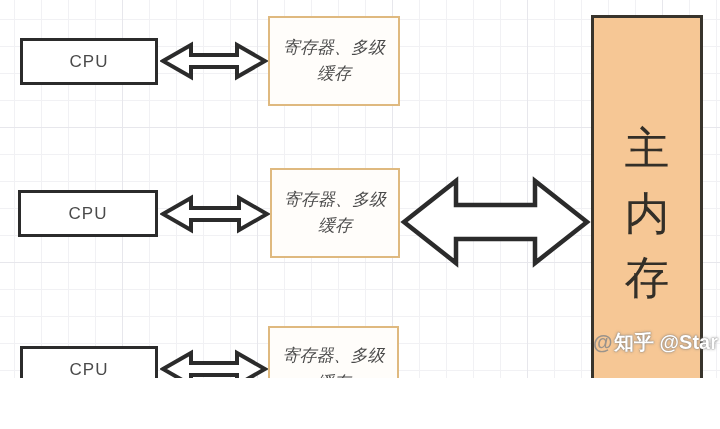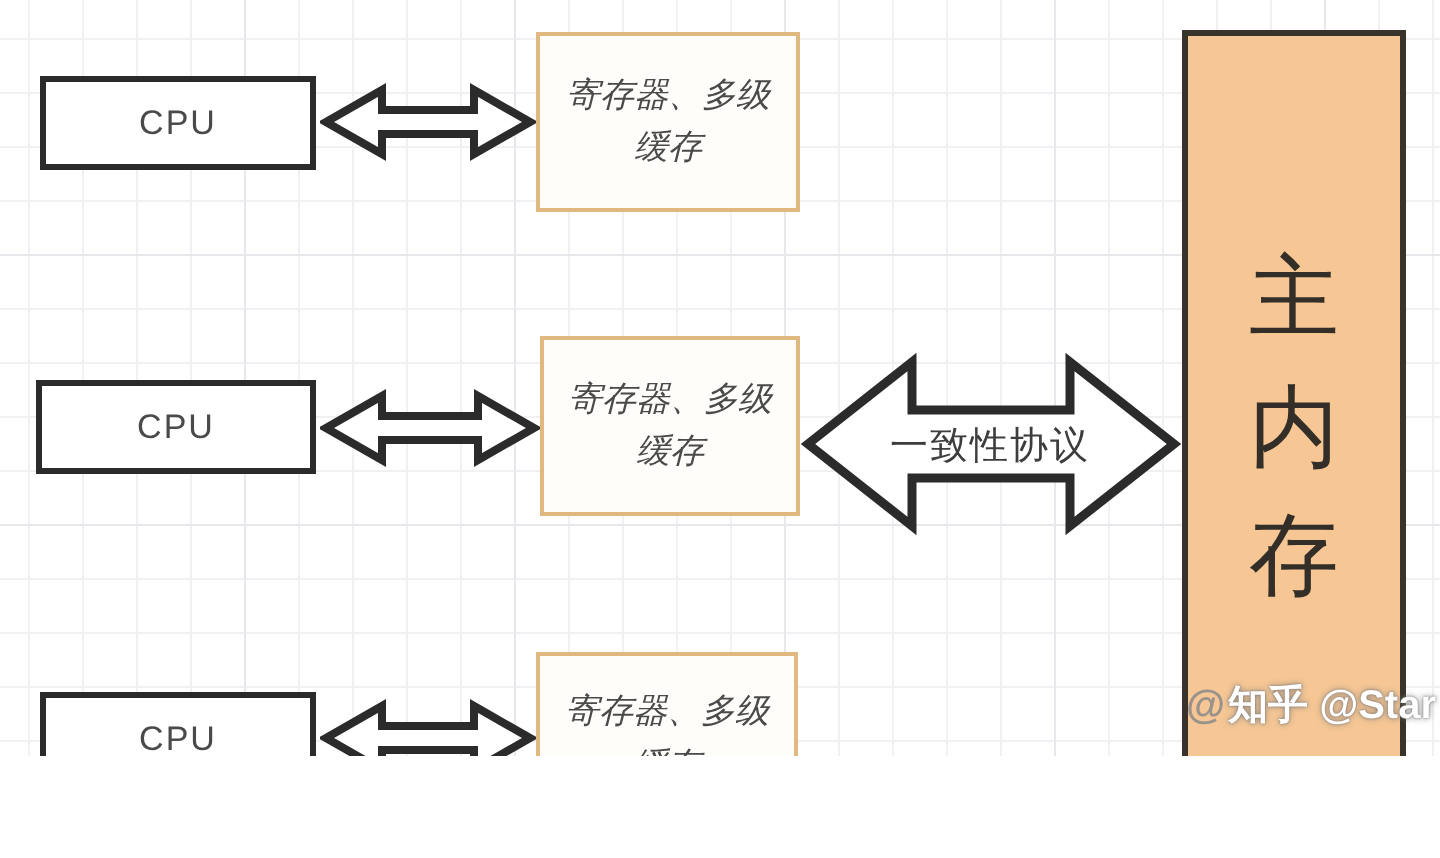--- a/index.html
+++ b/index.html
@@ -38,21 +38,21 @@
     word-break:break-all;text-align:center;
     font-weight:500;
   }
   .arrow{position:absolute;}
   .arrow svg{display:block;}
   .coherence-label{
     position:absolute;left:420px;top:210px;width:150px;
     text-align:center;font-size:19px;color:#3d3d3d;letter-spacing:1px;
   }
   .watermark{
-    position:absolute;right:2px;bottom:12px;
+    position:absolute;right:2px;bottom:22px;
     font-size:20px;white-space:nowrap;
     font-weight:bold;
   }
   .watermark .wm-gray{color:#8a8a8a;opacity:.85;}
   .watermark .wm-white{
     color:#ffffff;
     text-shadow:0 0 3px rgba(120,120,120,.85),0 0 1px rgba(90,90,90,.9);
     margin-left:-4px;
   }
 </style>
@@ -99,20 +99,19 @@
     <svg width="108" height="40" viewBox="0 0 108 40">
       <polygon points="3,20 31,4 31,14 77,14 77,4 105,20 77,36 77,26 31,26 31,36" fill="#ffffff" stroke="#2b2b2b" stroke-width="4" stroke-linejoin="miter"></polygon>
     </svg>
   </div>
 
   <div class="arrow" style="left:400px;top:174px;">
     <svg width="191" height="96" viewBox="0 0 191 96">
       <polygon points="4,48 56,7 56,31 135,31 135,7 187,48 135,89 135,65 56,65 56,89" fill="#ffffff" stroke="#2b2b2b" stroke-width="4.5" stroke-linejoin="miter"></polygon>
     </svg>
   </div>
-  <div class="coherence-label">一致性协议</div>
 
   <div class="watermark">
     <span class="wm-gray">@</span>
     <span class="wm-white">知乎 @Star</span>
   </div>
 
 </div>
 
 </body></html>

